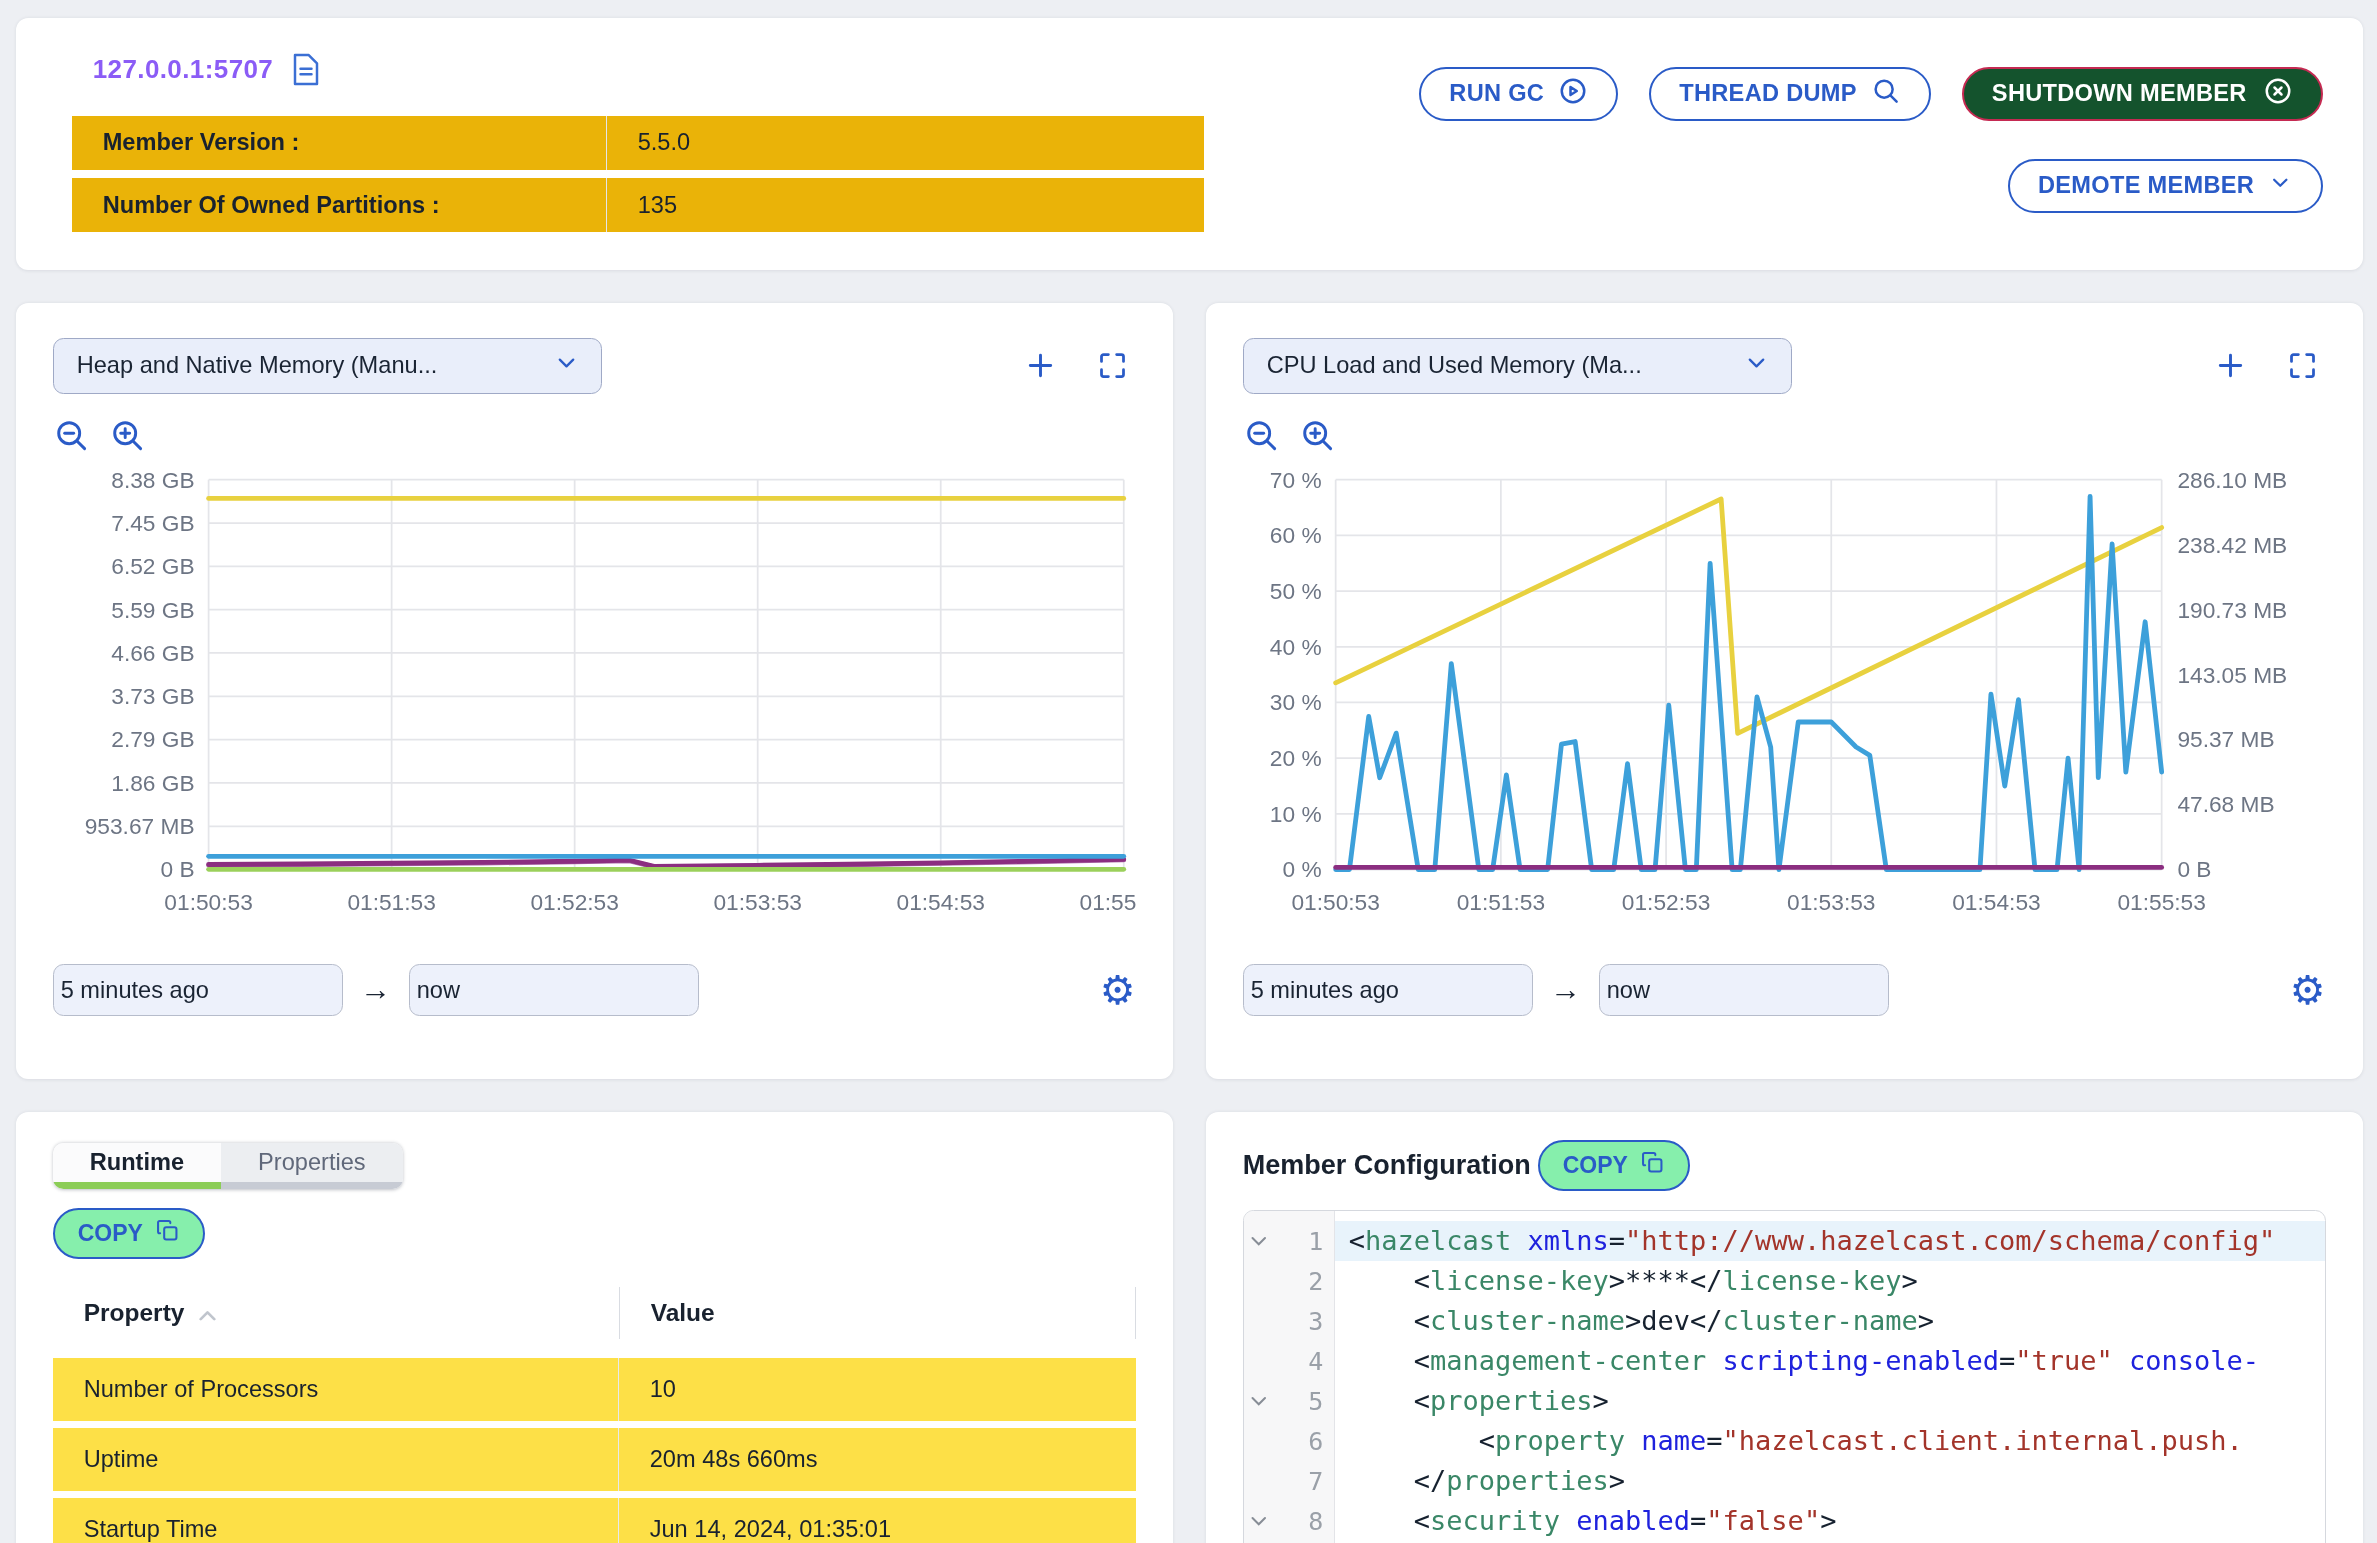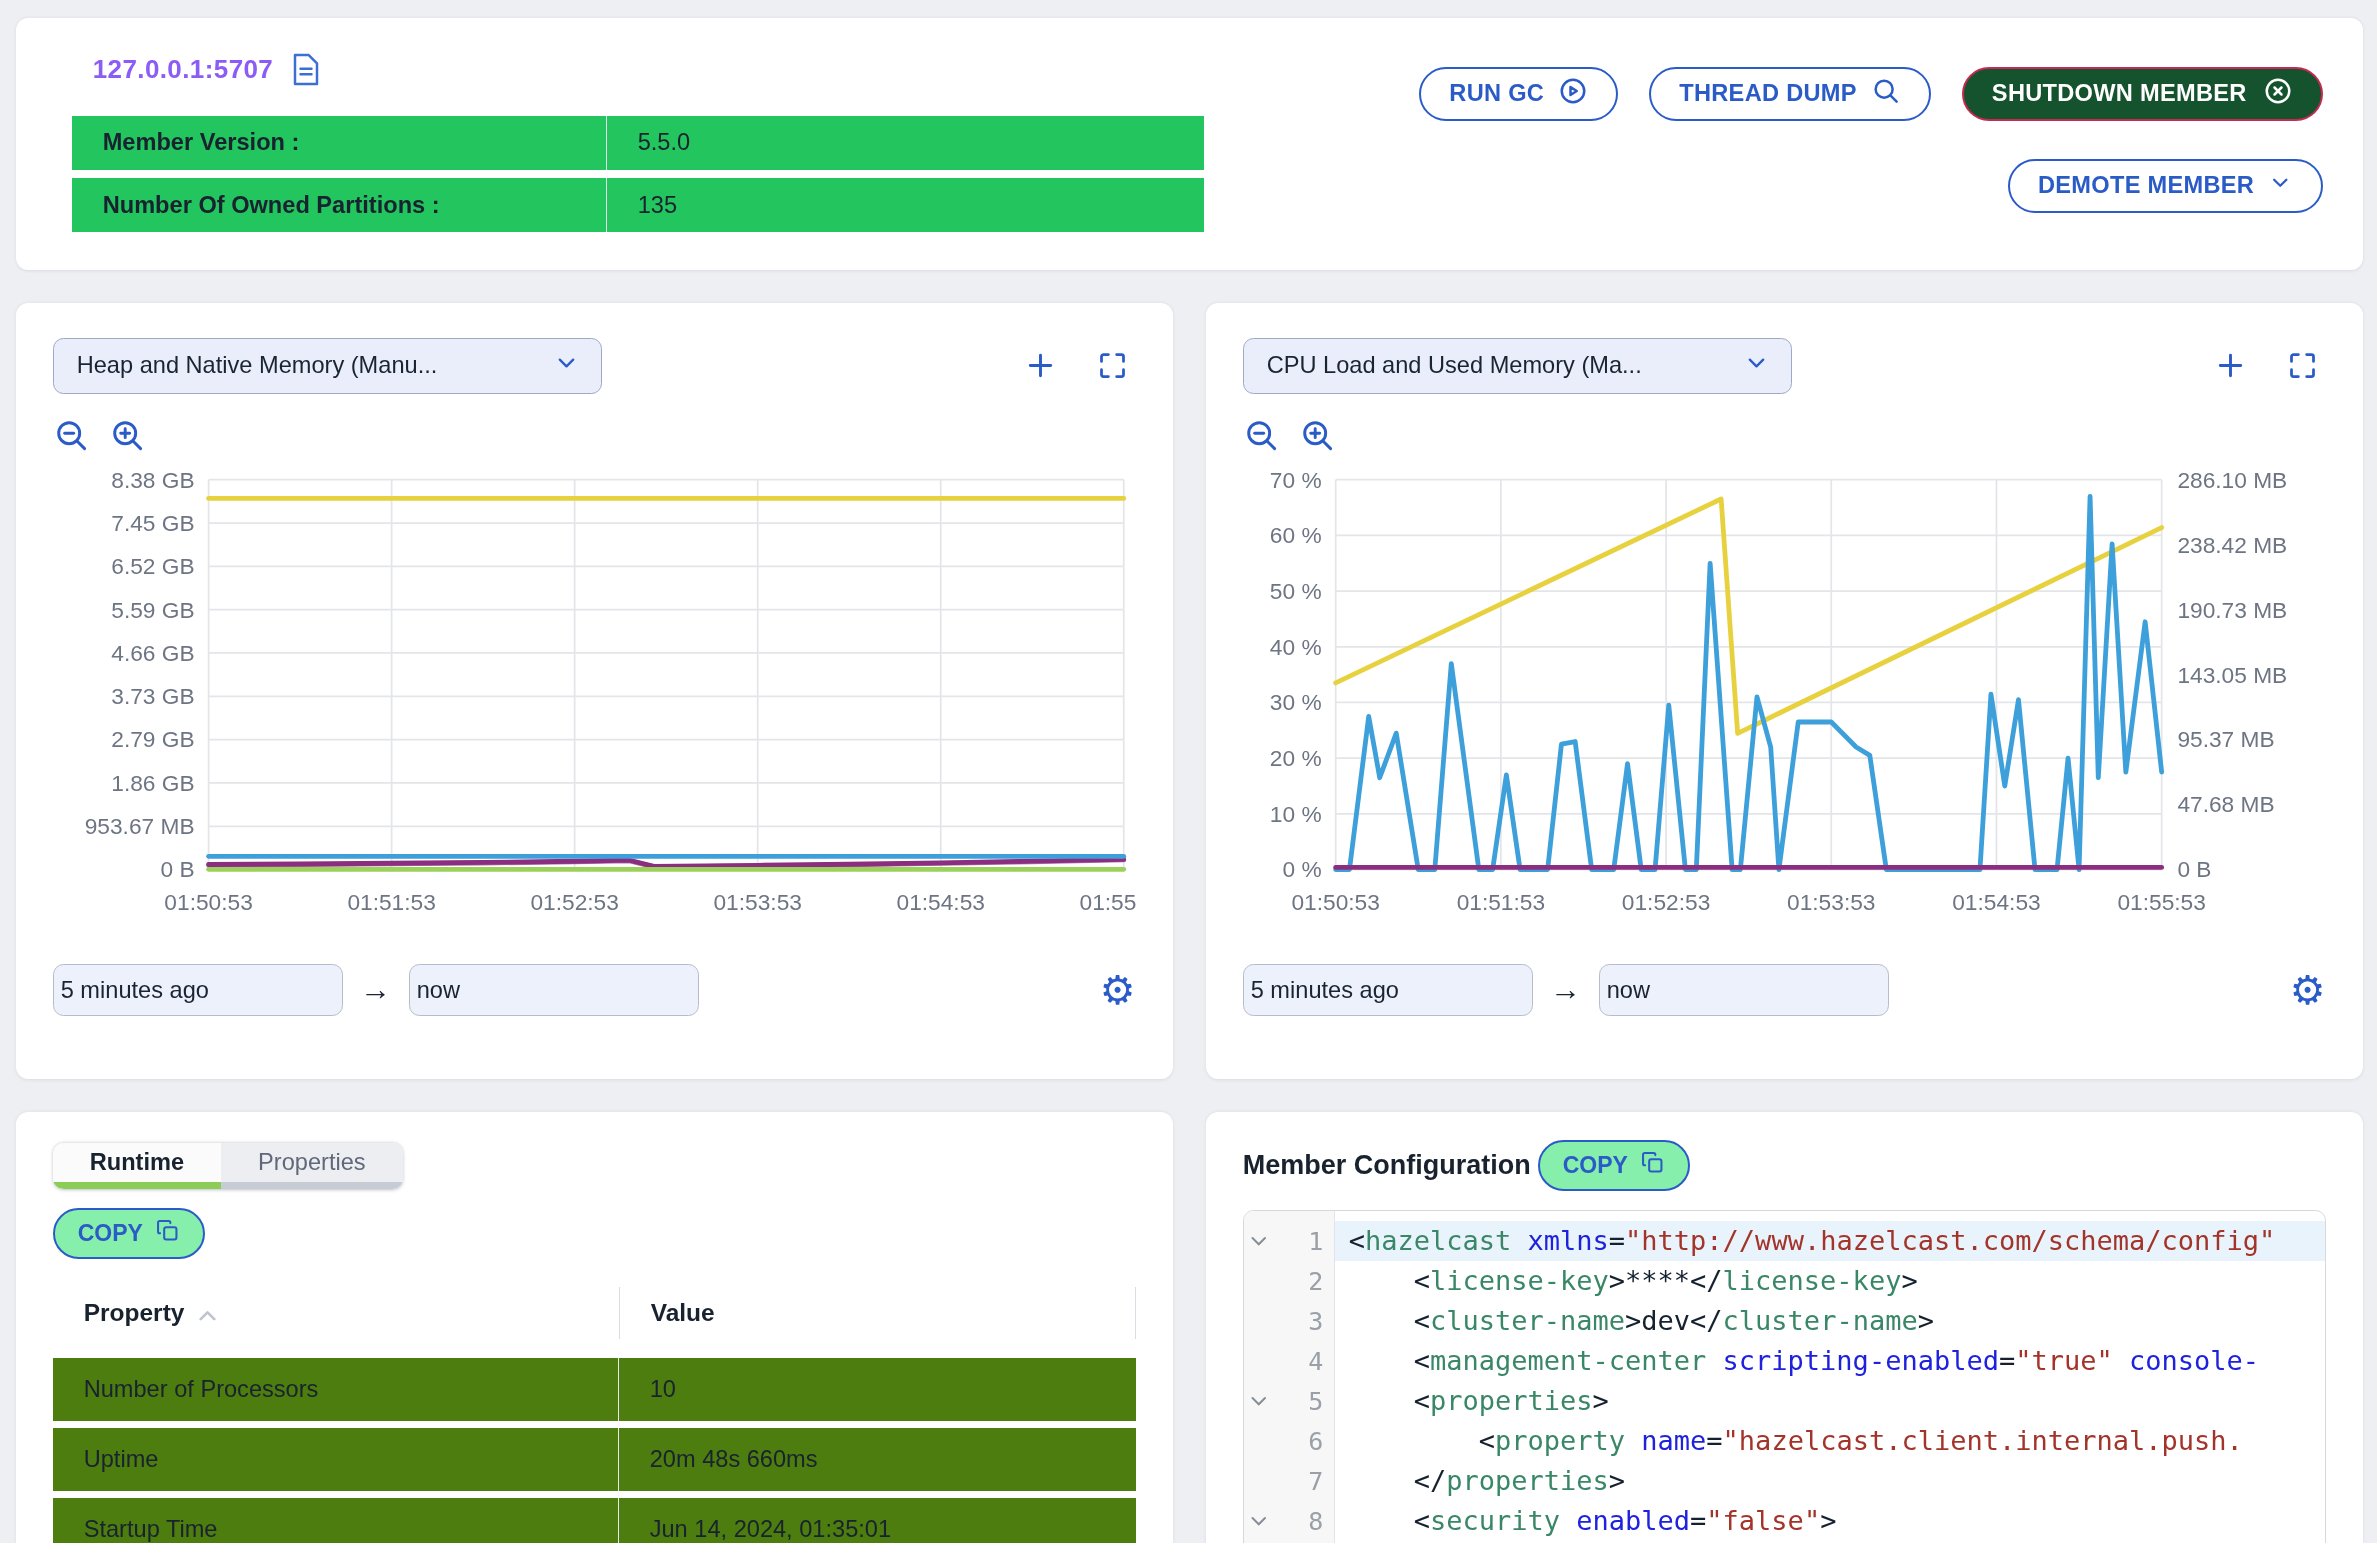--- a/index.html
+++ b/index.html
@@ -8,21 +8,21 @@
   .page { width:2377px; height:1544px; background:#edeff3; padding:17.5px 15.7px; display:grid;
           grid-template-columns:1fr 1fr; gap:33px; align-content:start; }
   .card { background:#fff; border-radius:12.2px; box-shadow:0 0.9px 3.5px rgba(20,30,50,.09); }
 
   
   .top-card { grid-column:1 / span 2; height:252px; display:flex; justify-content:space-between;
               padding:35px 40px 0 56px; }
   .title-row { display:flex; align-items:center; gap:19px; margin-left:21px; }
   .member-title { font-size:26px; font-weight:700; color:#8b5cf6; letter-spacing:0.4px; }
   .info-table { margin-top:30px; width:1132px; }
-  .info-row { display:flex; align-items:stretch; background:#22c55e; margin-bottom:8.7px; min-height:54px; }
+  .info-row { display:flex; align-items:stretch; background:#eab308; margin-bottom:8.7px; min-height:54px; }
   .info-label { flex:0 0 535px; display:flex; align-items:center; padding-left:31px; font-weight:700;
                 font-size:23.6px; border-right:1.7px solid #e4e6eb; }
   .info-value { flex:1; display:flex; align-items:center; padding-left:31px; font-size:23.6px; }
   .actions { display:flex; flex-direction:column; align-items:flex-end; gap:38px; padding-top:14px; }
   .actions-row { display:flex; gap:31px; }
   .pill { display:inline-flex; align-items:center; gap:14px; height:54px; padding:0 28px; border-radius:30px;
           border:2.6px solid #2a5bc7; background:#fff; color:#2a5bc7; font-size:23.6px; font-weight:600;
           letter-spacing:0.3px; cursor:pointer; font-family:inherit; white-space:nowrap; }
   .pill.danger { background:#14532d; border-color:#c52a52; color:#fff;gap:16px; }
 
@@ -50,21 +50,21 @@
   .tab.active { background:#fbfbfc; color:#19222f; font-weight:700; border-bottom-color:#8ccd57; }
   .copy-pill { margin-top:19px; height:51px; padding:0 23px; border:2.6px solid #2a5bc7; border-radius:26px;
                color:#2a5bc7; font-size:23px; font-weight:600; display:inline-flex; gap:12.2px;
                align-items:center; background:#86efac; cursor:pointer; font-family:inherit; }
   .data-table { margin-top:28px; }
   .dt-head { display:flex; align-items:stretch; margin-bottom:19px; }
   .dt-h1 { flex:0 0 566px; padding:12.2px 0 12.2px 31px; font-size:24.5px; font-weight:700; display:flex; gap:14px;
            align-items:center; cursor:pointer; }
   .dt-h2 { flex:1; padding:12.2px 0 12.2px 31px; font-size:24.5px; font-weight:700; border-left:1.7px solid #d9dce2;
            border-right:1.7px solid #d9dce2; display:flex; align-items:center; }
-  .dt-row { display:flex; background:#4d7c0f; min-height:63px; margin-bottom:7px; }
+  .dt-row { display:flex; background:#fde047; min-height:63px; margin-bottom:7px; }
   .dt-c1 { flex:0 0 566px; padding-left:31px; display:flex; align-items:center; font-size:23.6px;
            border-right:1.7px solid #e7e9ee; }
   .dt-c2 { flex:1; padding-left:31px; display:flex; align-items:center; font-size:23.6px; }
 
   
   .config-card { min-height:874px; padding:28px 37px; }
   .config-head { display:flex; align-items:center; gap:7px; }
   .config-title { font-size:27px; font-weight:600; color:#19222f; }
   .editor { margin-top:19px; height:787px; border:1.7px solid #d5d8de; border-radius:10.5px; overflow:hidden;
             display:flex; background:#fff; }

